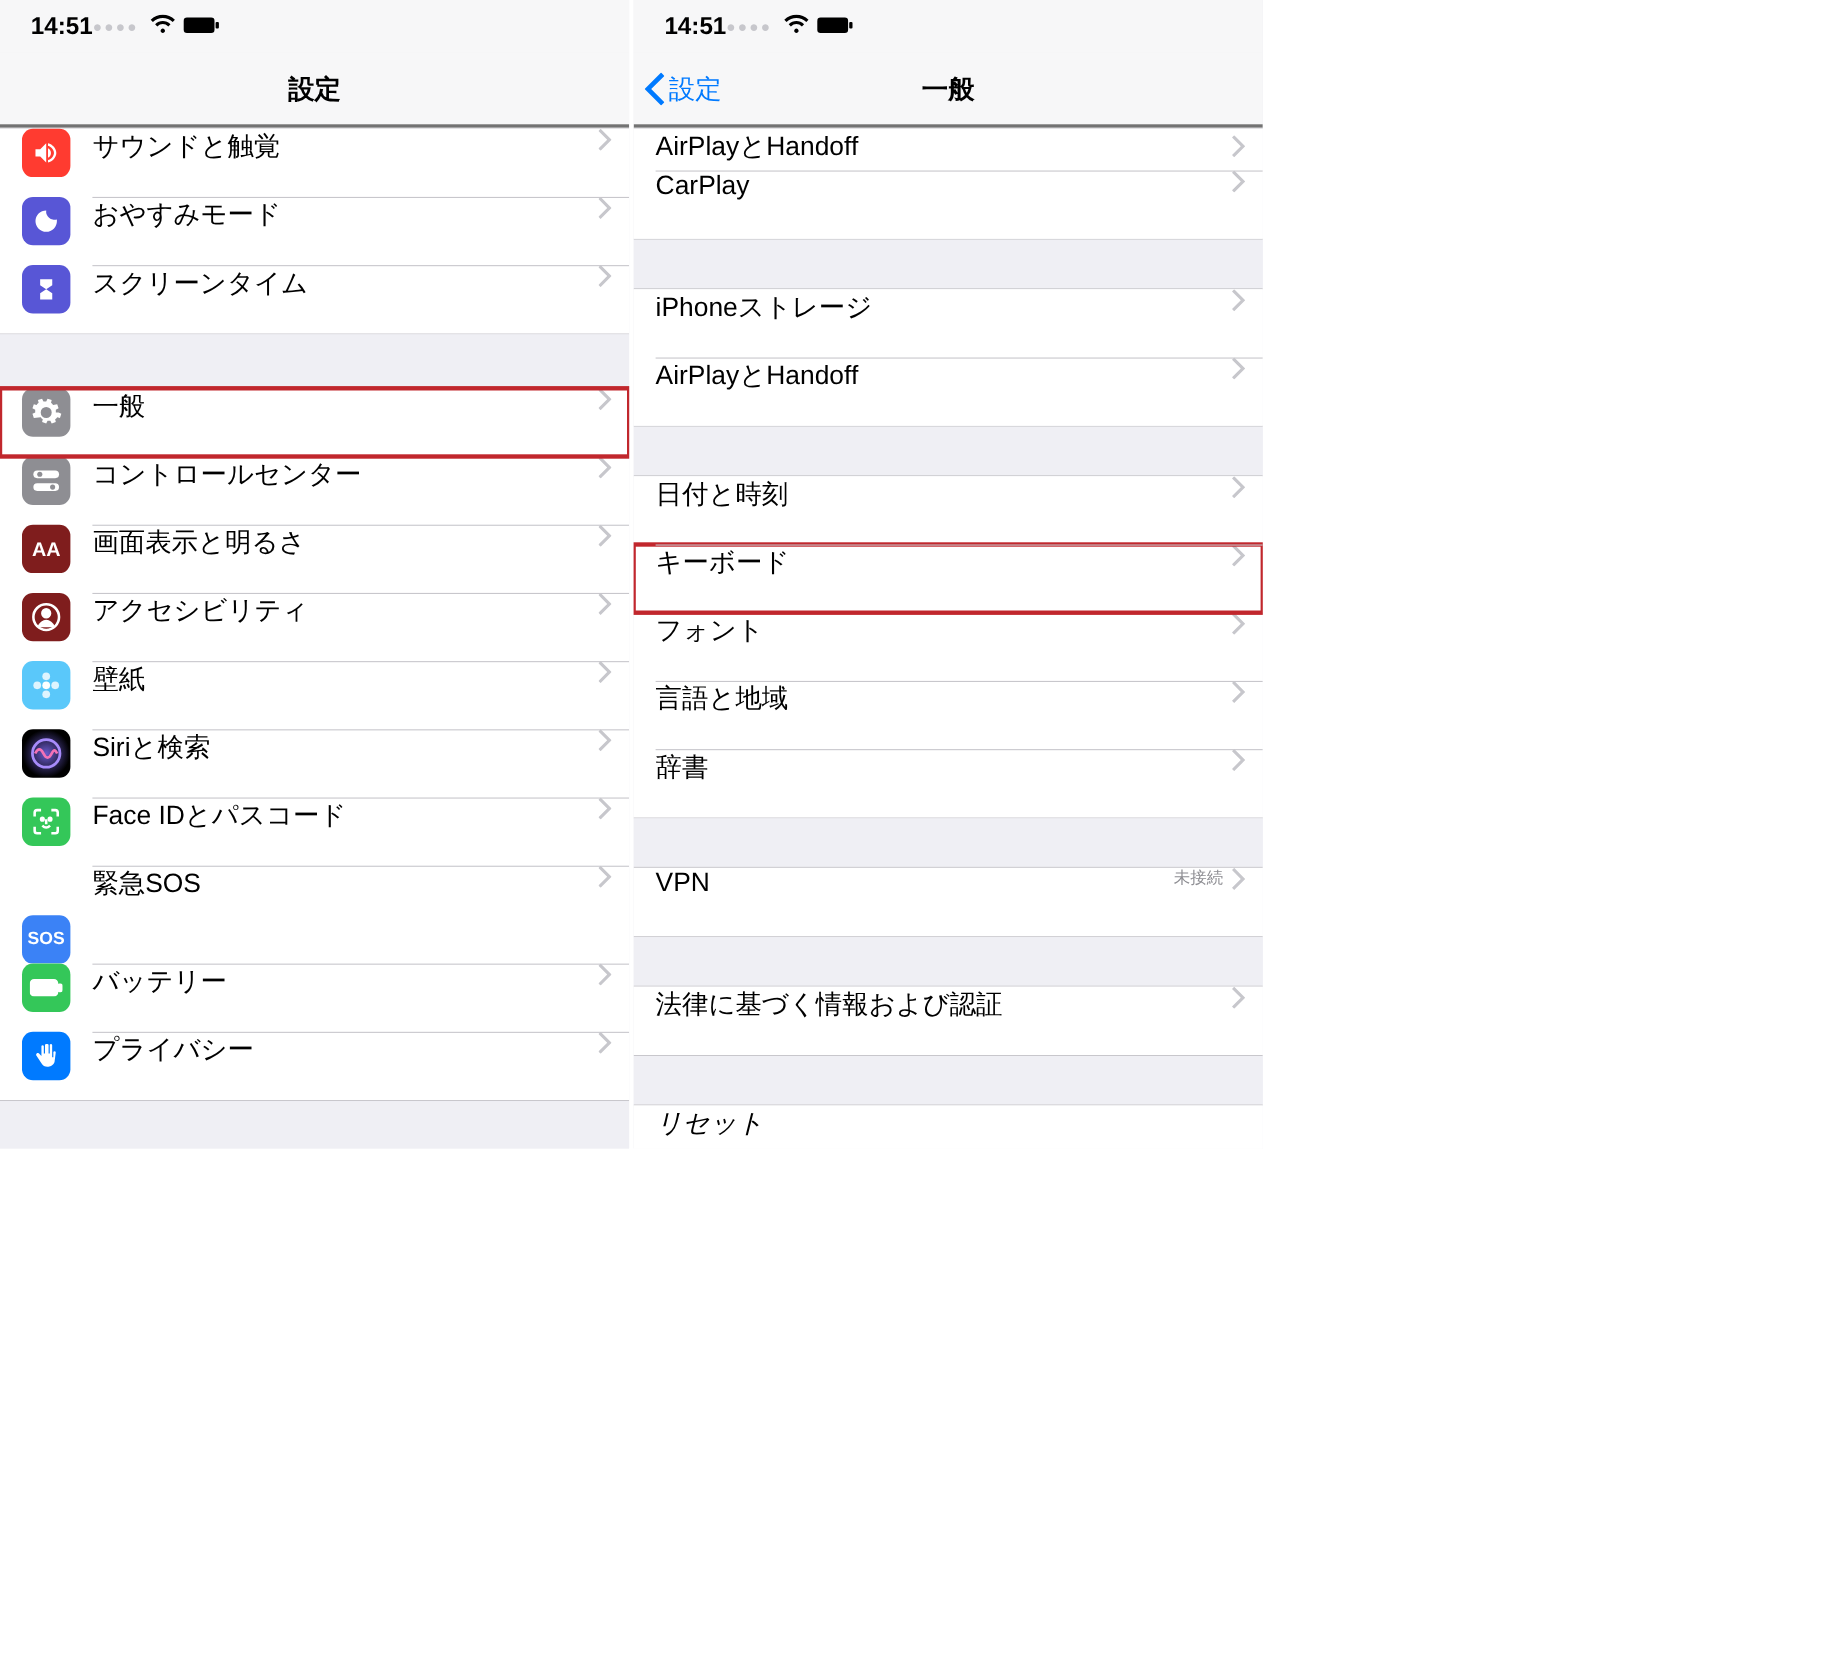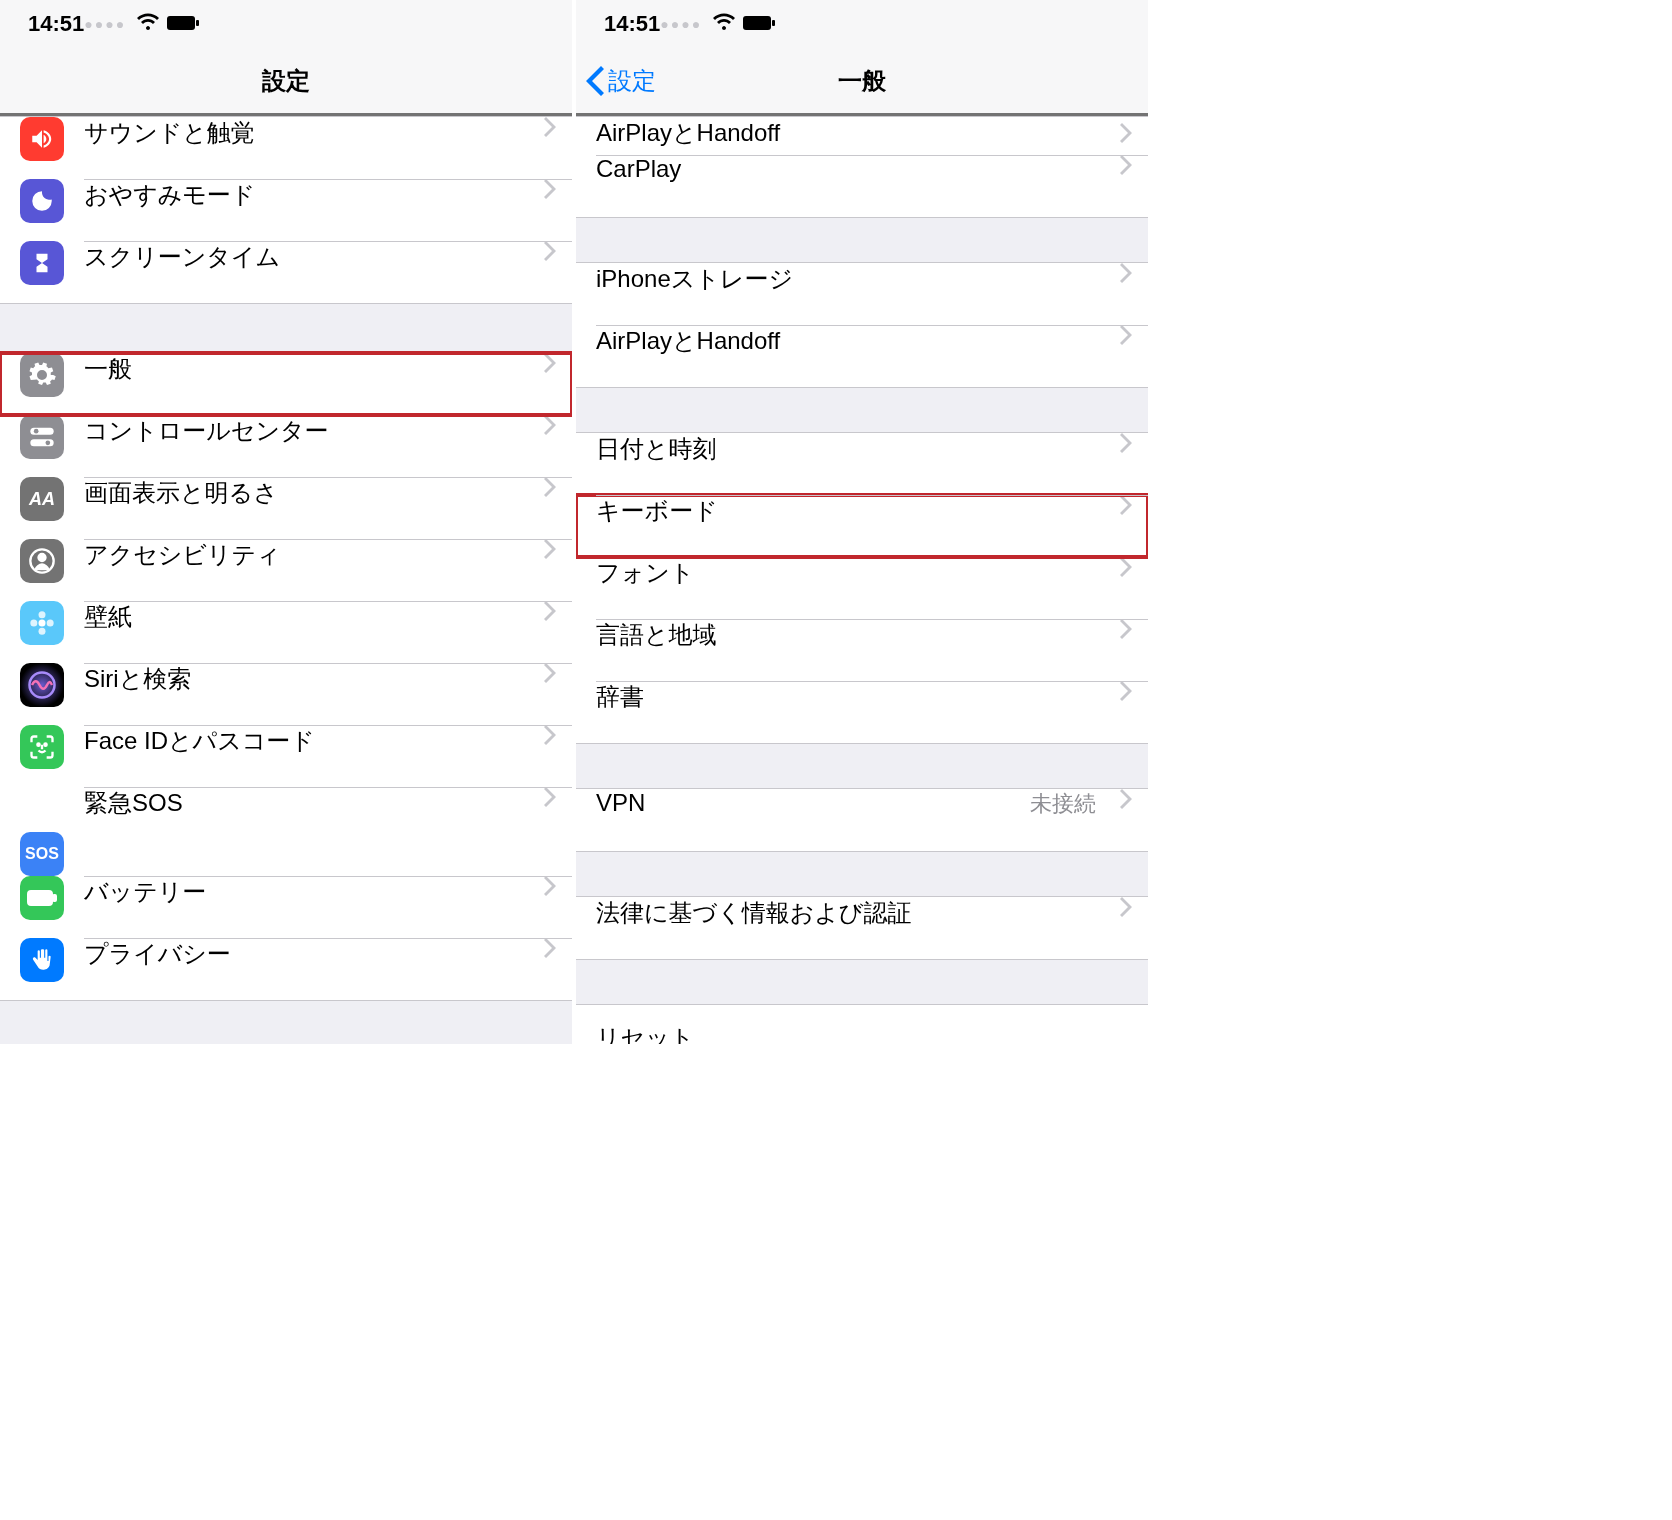--- a/index.html
+++ b/index.html
@@ -74,45 +74,46 @@
   .row-icon {
     width: 44px; height: 44px;
     border-radius: 10px;
     margin-right: 20px;
     display: flex;
     align-items: center;
     justify-content: center;
     flex-shrink: 0;
   }
   .row-label { font-size: 24px; color: #000; flex: 1; }
-  .row-value { font-size: 22px; color: #8e8e93; margin-right: 24px; }
+  .row-value { font-size: 15px; color: #8e8e93; margin-right: 8px; }
   .chevron { color: #c7c7cc; flex-shrink: 0; }
   .chevron svg { width: 12px; height: 20px; display: block; }
   .highlight {
     outline: 4px solid #c1272d;
     outline-offset: -2px;
     z-index: 2;
   }
   .row-partial-top {
     min-height: 30px;
     padding-bottom: 6px;
     align-items: center;
   }
   .row-partial-bottom {
     min-height: 44px;
     align-items: flex-start;
-    padding-top: 17px;
+    padding-top: 0;
+    font-style: italic;
   }
   
   .bg-red    { background: #ff3b30; }
   .bg-purple { background: #5856d6; }
   .bg-purple2{ background: #5856d6; }
   .bg-gray   { background: #8e8e93; }
   .bg-gray2  { background: #8e8e93; }
-  .bg-blue   { background: #737373; font-style: italic; }
+  .bg-blue   { background: #7f1d1d; }
   .bg-cyan   { background: #5ac8fa; }
   .bg-siri   { background: radial-gradient(circle at 50% 50%, #6a5acd, #000 70%); }
   .bg-green  { background: #34c759; }
   .bg-sos    { background: #3b82f6; margin-top: 45px; }
   .bg-batt   { background: #34c759; }
   .bg-hand   { background: #007aff; }
   .bg-itunes { background: #5ac8fa; }
   .ic { color: #fff; font-size: 22px; font-weight: 600; }
 </style>
 </head>

